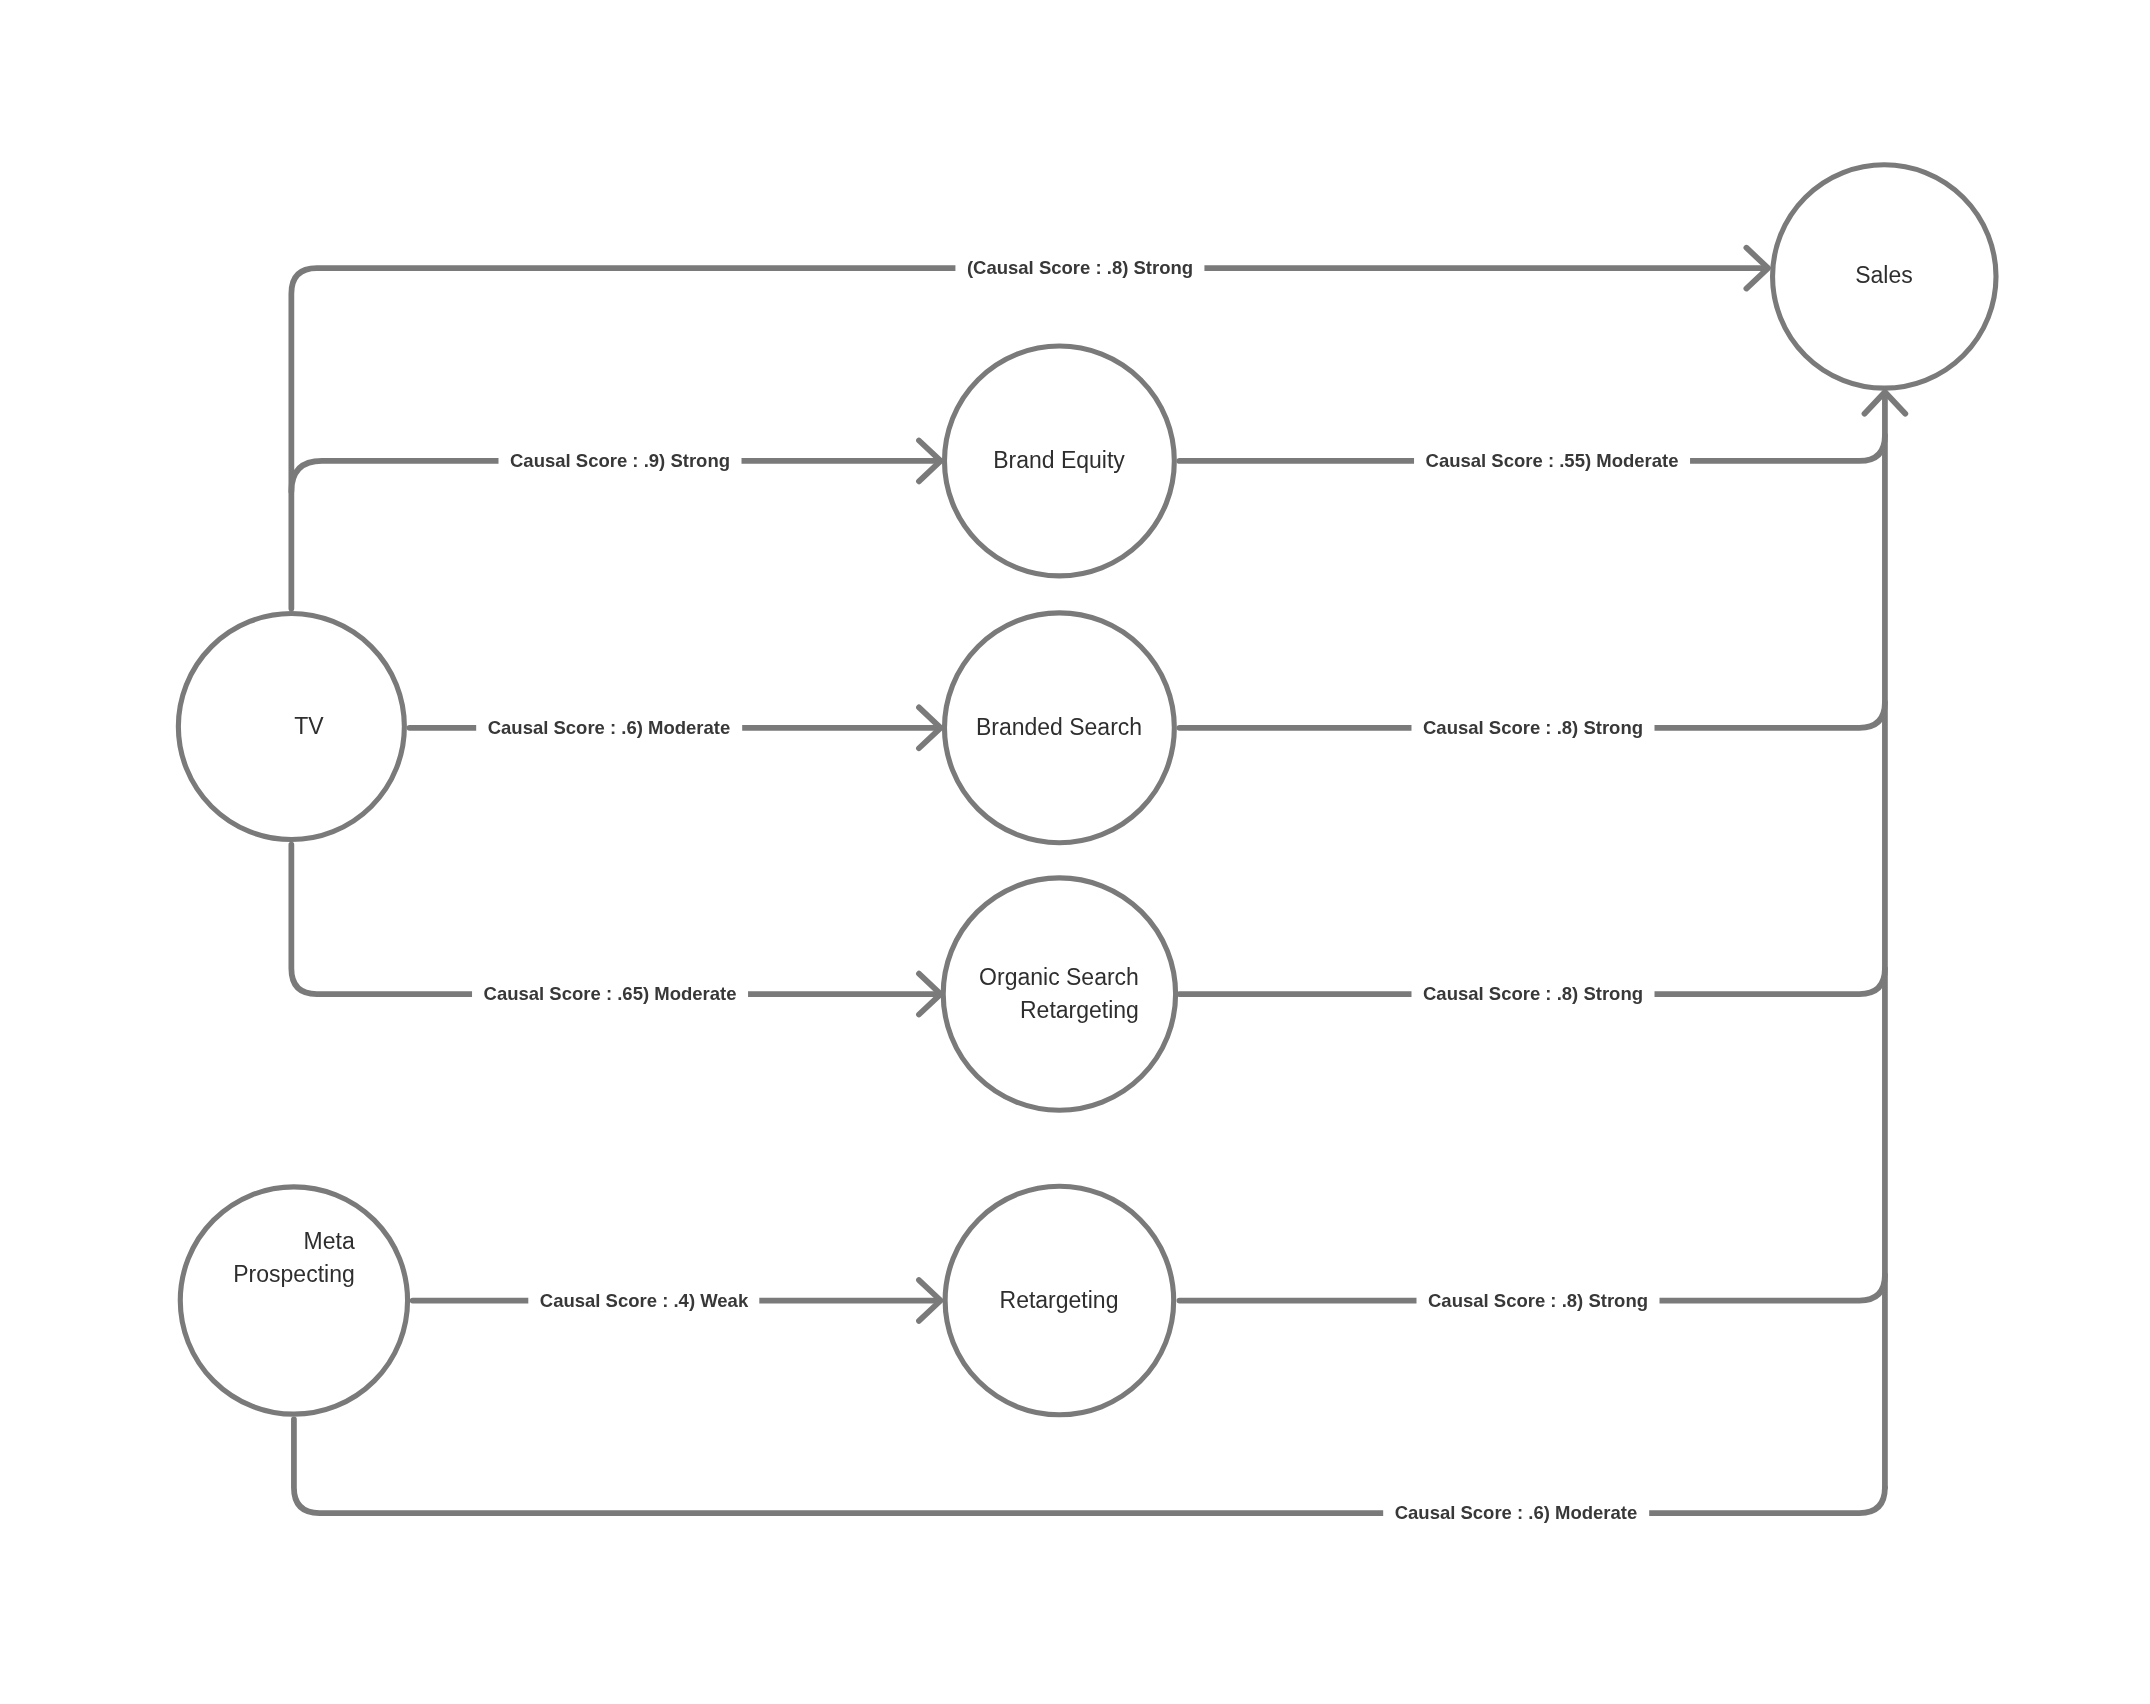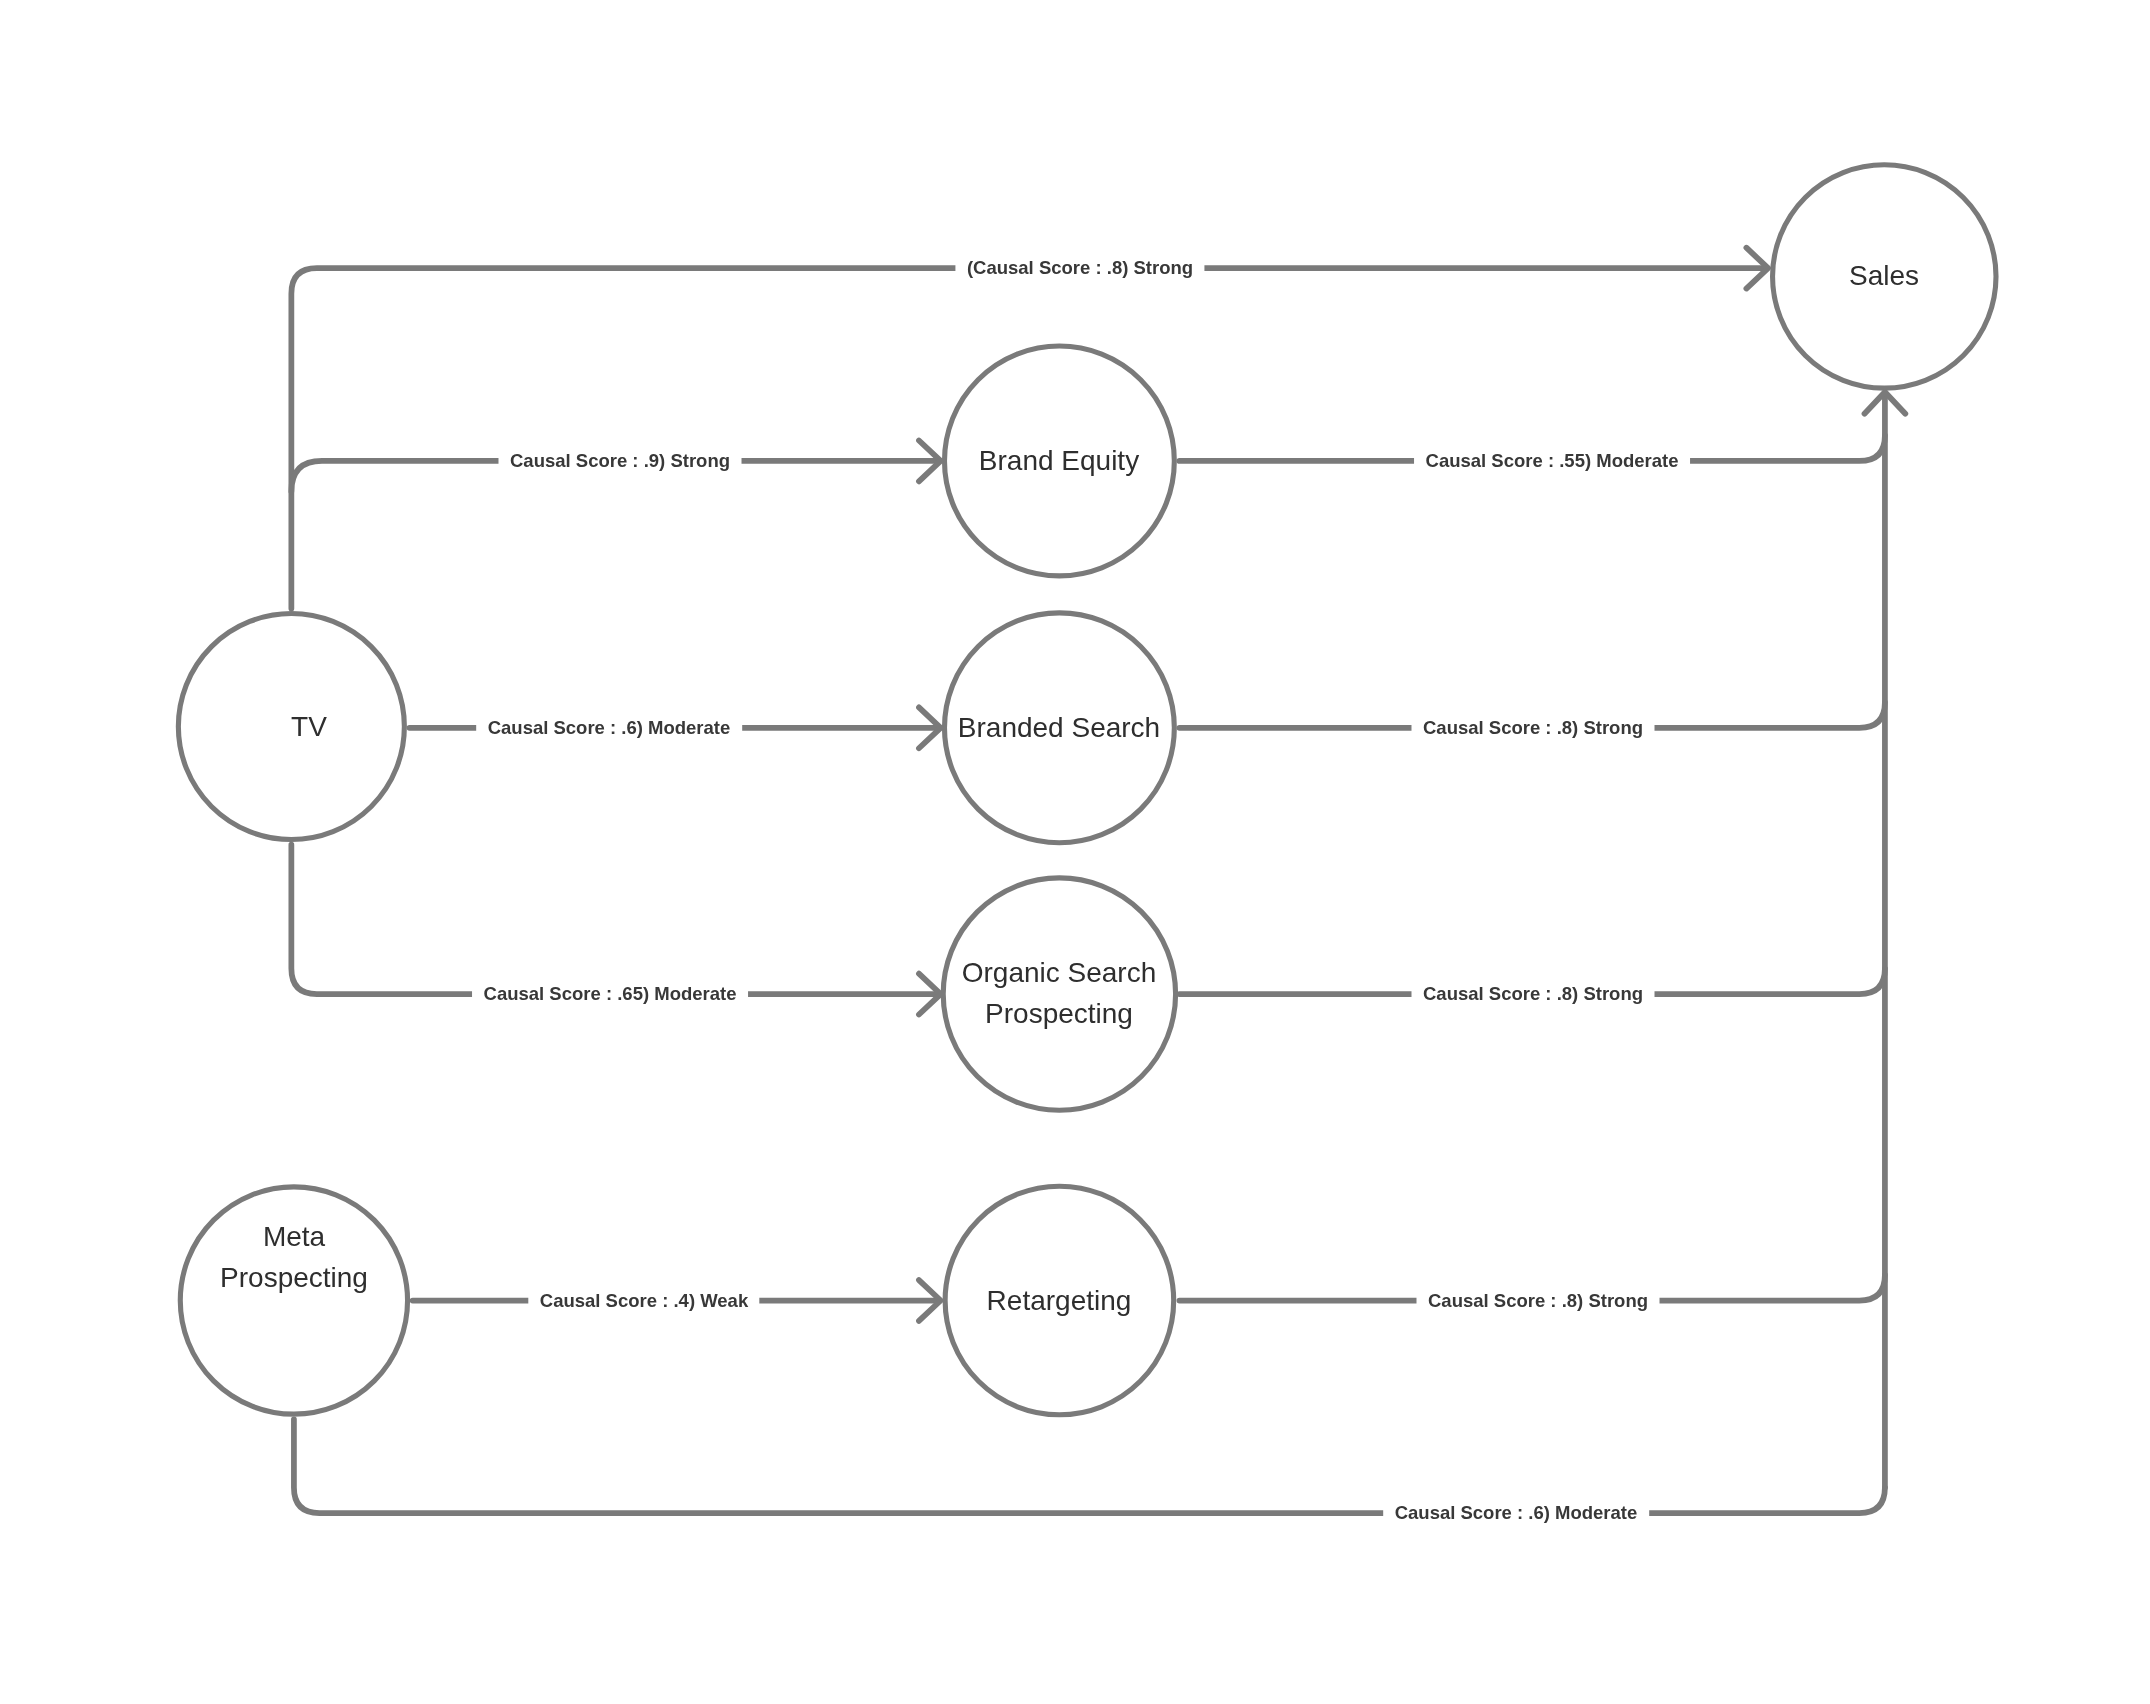--- a/index.html
+++ b/index.html
@@ -40,23 +40,23 @@
     font-size: 18.5px;
     font-weight: bold;
     white-space: nowrap;
     padding: 3.8px 11.5px;
     line-height: 1.2;
   }
   .node-label {
     position: absolute;
     transform: translate(-50%, -50%);
     color: #2e2e2e;
-    font-size: 28px;
+    font-size: 23px;
     font-weight: normal;
-    text-align: center;
+    text-align: right;
     white-space: pre-line;
     line-height: 1.45;
     pointer-events: none;
   }
 </style>
 </head>
 <body>
 
 <div id="canvas">
 
@@ -100,18 +100,18 @@
   <div class="edge-label" style="left:632px; top:1301px;">Causal Score : .4) Weak</div>
   <div class="edge-label" style="left:1526px; top:1301px;">Causal Score : .8) Strong</div>
   <div class="edge-label" style="left:1504px; top:1513px;">Causal Score : .6) Moderate</div>
 
   <div class="node-label" style="left:297px; top:727px;">TV</div>
   <div class="node-label" style="left:282px; top:1258px;">Meta
 Prospecting</div>
   <div class="node-label" style="left:1047px; top:461px;">Brand Equity</div>
   <div class="node-label" style="left:1047px; top:728px;">Branded Search</div>
   <div class="node-label" style="left:1047px; top:994px;">Organic Search
-Prospecting</div>
+Retargeting</div>
   <div class="node-label" style="left:1047px; top:1301px;">Retargeting</div>
   <div class="node-label" style="left:1872px; top:276px;">Sales</div>
 
 </div>
 
 
 </body></html>

